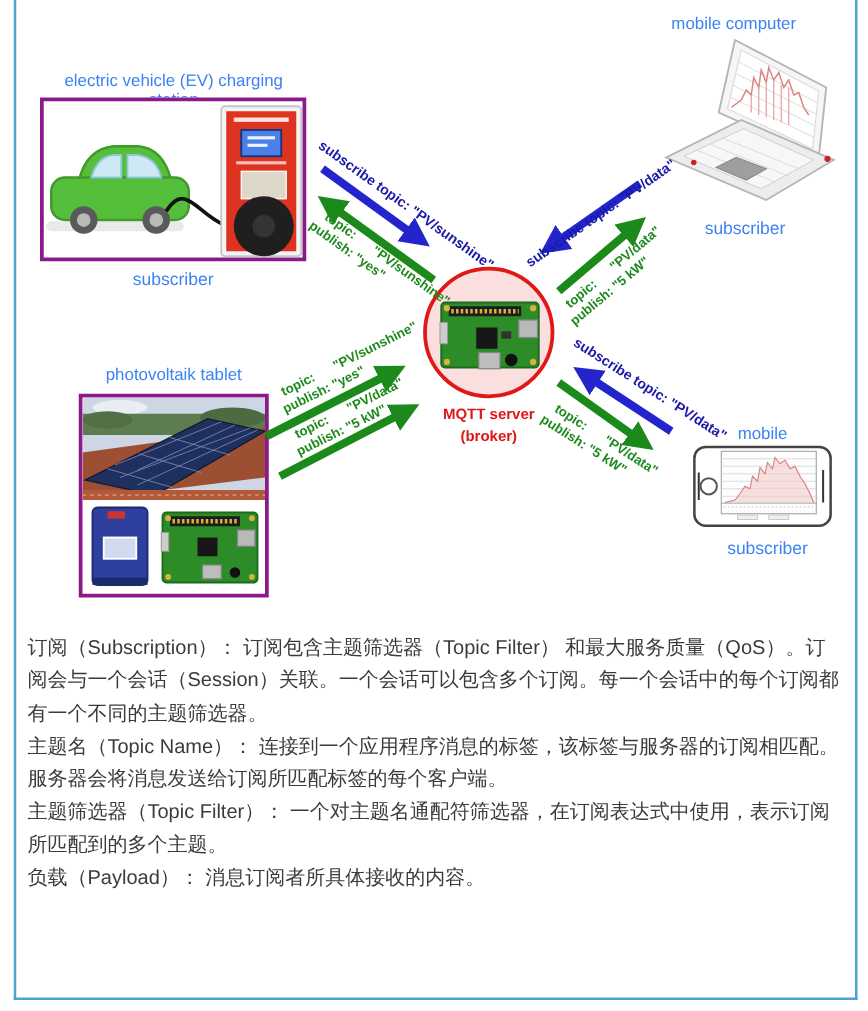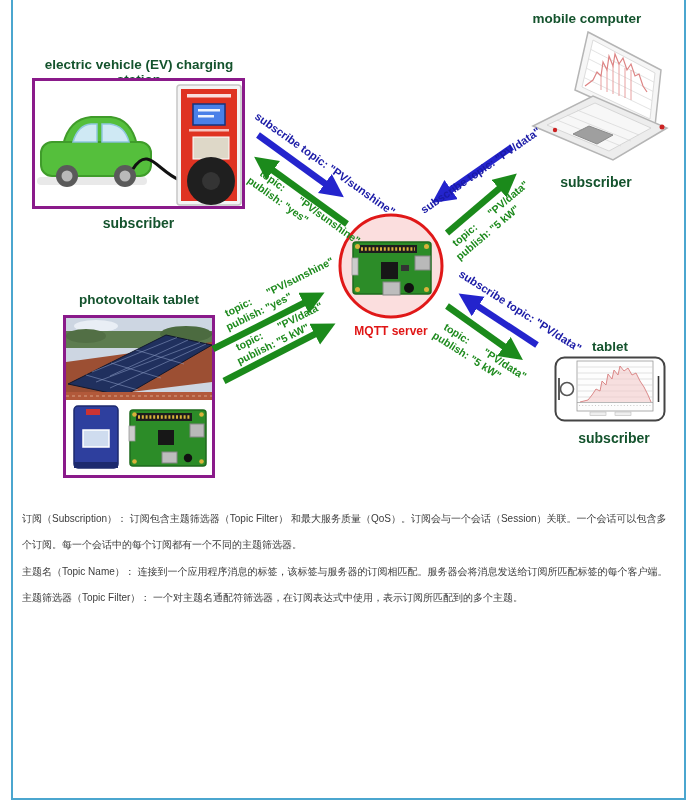--- a/index.html
+++ b/index.html
@@ -8,38 +8,38 @@
     position:relative; width:694px; height:809px; background:#ffffff;
     font-family:"Liberation Sans", sans-serif; overflow:hidden;
   }
   .frame-line { position:absolute; background:#4ba6cf; }
   .bl { left:11px; top:0; width:2px; height:800px; }
   .br { left:684px; top:0; width:2px; height:800px; }
   .bb { left:11px; top:798px; width:675px; height:2px; }
 
   .abs { position:absolute; }
   .dev-title, .dev-role {
-    position:absolute; color:#14532d; font-weight:bold; text-align:center;
+    position:absolute; color:#3b82f6; font-weight:normal; text-align:center;
   }
   .dev-title { font-size:13.5px; }
   .dev-role  { font-size:14px; }
   .dev-box { position:absolute; border:3px solid #8a1a8a; background:#fff; }
 
   .broker-label {
     position:absolute; color:#e01616; font-weight:bold; font-size:12px;
     line-height:18px; text-align:center;
   }
 
   svg text { font-family:"Liberation Sans", sans-serif; font-weight:bold; white-space:pre; }
   .subl { font-size:11.3px; fill:#1a1aa6; }
   .publ { font-size:10.6px; fill:#1d8a1d; }
 
   .glossary {
     position:absolute; left:22px; top:506px; width:652px;
-    font-size:10px; line-height:26.3px; color:#3b3b3b;
+    font-size:16px; line-height:26.3px; color:#3b3b3b;
   }
   .glossary p { margin:0; }
 </style>
 </head>
 <body>
 
 <div class="page">
   <div class="frame-line bl"></div>
   <div class="frame-line br"></div>
   <div class="frame-line bb"></div>
@@ -126,20 +126,21 @@
       <rect x="15" y="46" width="6" height="17" fill="#cccccc" stroke="#999" stroke-width="0.8"></rect>
       <rect x="44" y="50" width="17" height="17" fill="#171717"></rect>
       <rect x="64" y="53" width="8" height="6" fill="#333"></rect>
       <rect x="78" y="44" width="15" height="14" fill="#b9b9b9" stroke="#858585" stroke-width="1"></rect>
       <rect x="46" y="70" width="17" height="13" fill="#bdbdbd" stroke="#858585" stroke-width="1"></rect>
       <circle cx="72" cy="76" r="5" fill="#111"></circle>
     </svg>
   </div>
   <div class="broker-label" style="left:321px; top:322px; width:140px;">
     <div>MQTT server</div>
+    <div>(broker)</div>
   </div>
 
   <div class="dev-title" style="left:63px; top:292px; width:152px;">photovoltaik tablet</div>
   <div class="dev-box" style="left:63px; top:315px; width:152px; height:163px;">
     <svg width="146" height="157" viewBox="0 0 146 157">
       <g>
         <rect x="0" y="0" width="146" height="82" fill="#cdd6e2"></rect>
         <ellipse cx="30" cy="8" rx="22" ry="6" fill="#e9eef5"></ellipse>
         <rect x="0" y="13" width="146" height="17" fill="#5d7c4f"></rect>
         <ellipse cx="120" cy="16" rx="26" ry="8" fill="#4c6b40"></ellipse>
@@ -174,21 +175,21 @@
         <circle cx="135.5" cy="143.5" r="2.3" fill="#d9b23a"></circle>
         <rect x="92" y="112" width="16" height="15" fill="#171717"></rect>
         <rect x="124" y="106" width="14" height="13" fill="#b9b9b9" stroke="#858585" stroke-width="1"></rect>
         <rect x="96" y="134" width="15" height="11" fill="#bdbdbd" stroke="#858585" stroke-width="1"></rect>
         <circle cx="122" cy="140" r="4.2" fill="#111"></circle>
         <rect x="63" y="108" width="6" height="15" fill="#cccccc" stroke="#999" stroke-width="0.8"></rect>
       </g>
     </svg>
   </div>
 
-  <div class="dev-title" style="left:555px; top:339px; width:110px;">tablet</div>
+  <div class="dev-title" style="left:555px; top:339px; width:110px;">mobile</div>
   <div class="abs" style="left:554px; top:356px;">
     <svg width="112" height="66" viewBox="0 0 112 66">
       <rect x="1.5" y="1.5" width="109" height="63" rx="9" fill="#ffffff" stroke="#444" stroke-width="2"></rect>
       <line x1="5" y1="22" x2="5" y2="44" stroke="#333" stroke-width="1.6"></line>
       <circle cx="13" cy="33" r="6.5" fill="#fff" stroke="#555" stroke-width="1.6"></circle>
       <line x1="104.5" y1="20" x2="104.5" y2="46" stroke="#333" stroke-width="1.6"></line>
       <rect x="23" y="5" width="76" height="50" fill="#fdfdfd" stroke="#9a9a9a" stroke-width="0.8"></rect>
       <g stroke="#d2d2d2" stroke-width="0.6">
         <line x1="23" y1="11" x2="99" y2="11"></line>
           <line x1="23" y1="17" x2="99" y2="17"></line>
@@ -250,14 +251,15 @@
     <g transform="translate(443,329) rotate(32.5)">
       <text class="publ" x="0" y="0" xml:space="preserve">topic:      "PV/data"</text>
       <text class="publ" x="-5" y="13" xml:space="preserve">publish: "5 kW"</text>
     </g>
   </svg>
 
   <div class="glossary">
     <p>订阅（Subscription）： 订阅包含主题筛选器（Topic Filter） 和最大服务质量（QoS）。订阅会与一个会话（Session）关联。一个会话可以包含多个订阅。每一个会话中的每个订阅都有一个不同的主题筛选器。</p>
     <p>主题名（Topic Name）： 连接到一个应用程序消息的标签，该标签与服务器的订阅相匹配。服务器会将消息发送给订阅所匹配标签的每个客户端。</p>
     <p>主题筛选器（Topic Filter）： 一个对主题名通配符筛选器，在订阅表达式中使用，表示订阅所匹配到的多个主题。</p>
+    <p>负载（Payload）： 消息订阅者所具体接收的内容。</p>
   </div>
 </div>
 
 </body></html>

